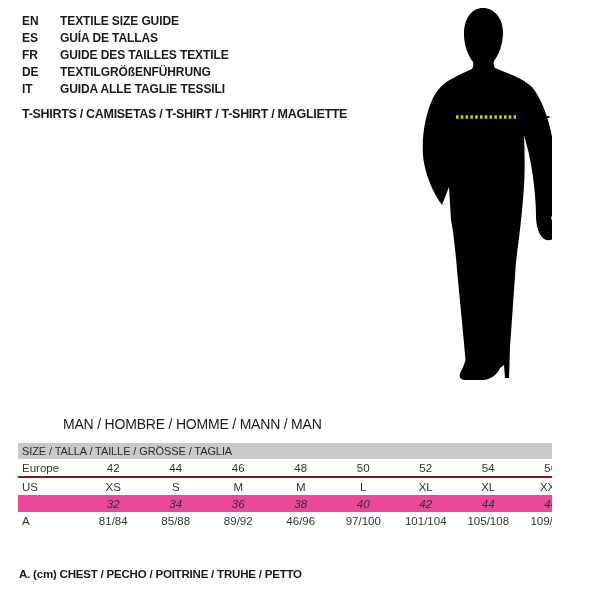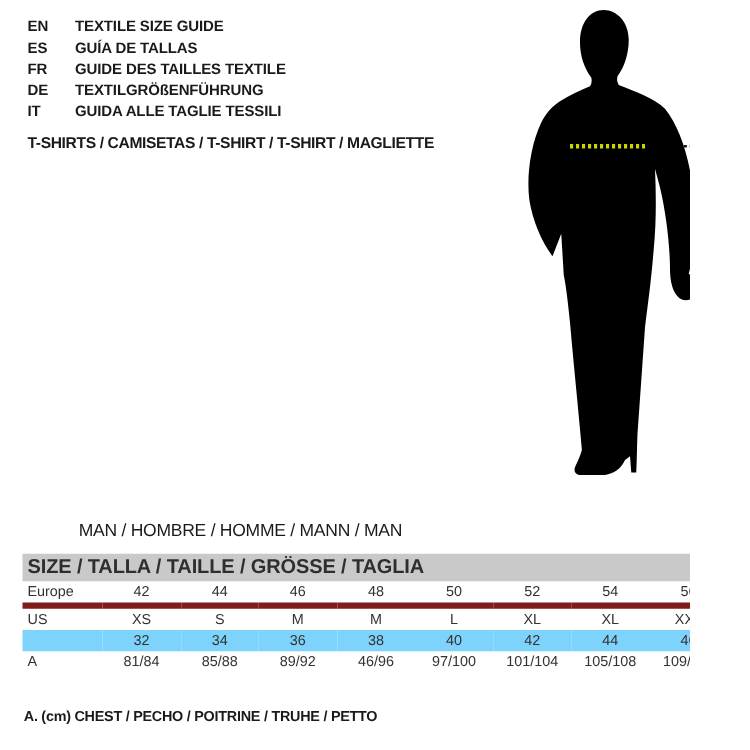--- a/index.html
+++ b/index.html
@@ -22,27 +22,27 @@
 
   
   .section-title { position:absolute; left:19px; top:416px; font-weight:normal; font-size:14px; letter-spacing:-0.2px;margin-left:44px; }
 
   
   .size-table {
     position:absolute; left:18px; top:443px; width:564px;
     border-collapse:collapse; table-layout:fixed; font-size:11.5px; color:#333333;
   }
   .size-table th.table-head {
-    background:#c9c9c9; font-weight:bold; text-align:left;
-    padding:2px 0 2px 4px; font-size:16px; color:#2e2e2e; letter-spacing:-0.1px;
+    background:#c9c9c9; font-weight:normal; text-align:left;
+    padding:2px 0 2px 4px; font-size:11px; color:#2e2e2e; letter-spacing:-0.1px;
   }
   .size-table td { text-align:center; height:17px; padding:0; font-weight:normal; }
   .size-table td.row-label { text-align:left; padding-left:4px; }
-  .size-table tr.bordered td { border-top:5px solid #7f1d1d; }
-  .size-table tr.shaded { background:#7dd3fc; }
+  .size-table tr.bordered td { border-top:2px solid #7f1d1d; }
+  .size-table tr.shaded { background:#ec4899;font-style:italic; }
 
   
   .footnote { position:absolute; left:19px; top:548px; font-weight:bold; font-size:11.5px; letter-spacing:-0.2px;margin-top:20px; }
 </style>
 </head>
 <body>
 
 <div class="canvas">
 
   <div class="lang-list">

